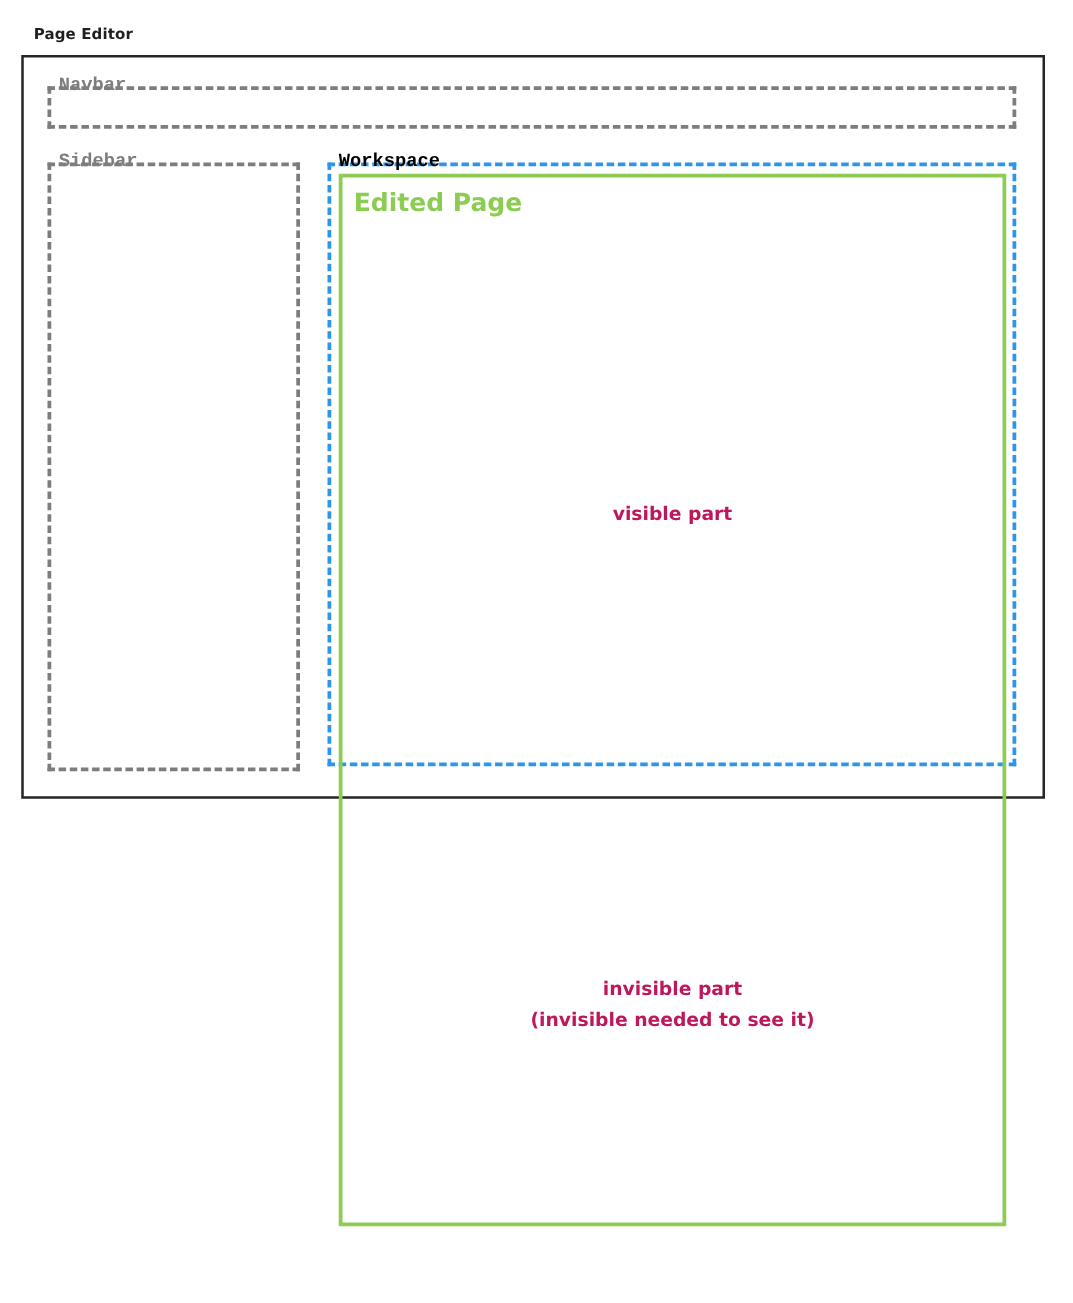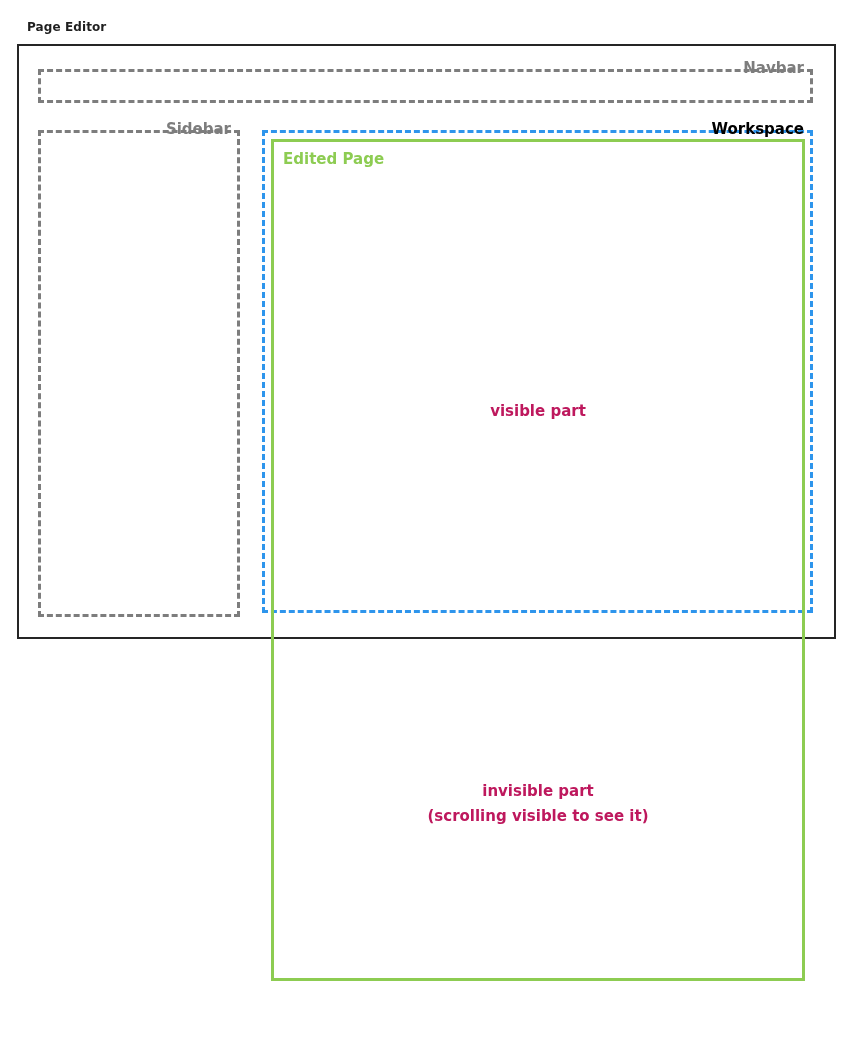--- a/index.html
+++ b/index.html
@@ -60,26 +60,27 @@
   .region.blue {
     border: 3px dashed #2e95ec;
   }
 
   
   .region-label {
     position: absolute;
     top: -11px;
     left: 0;
     width: 100%;
-    text-align: right;
+    text-align: left;
     font-size: 15px;
     font-weight: bold;
     white-space: nowrap;
     line-height: 1;
     pointer-events: none;
+    font-family: Liberation Mono, monospace;
   }
   .region-label > span {
     display: inline-block;
     padding: 0 6px;
   }
   .region.gray > .region-label { color: #7d7d7d; }
   .region.blue > .region-label { color: #000000; }
 
   
   #navbar-region {
@@ -113,21 +114,21 @@
     width: 534px;
     height: 842px;
     border: 3px solid #8dcc52;
     box-sizing: border-box;
     background: transparent;
   }
   .edited-page-label {
     position: absolute;
     left: 9px;
     top: 9px;
-    font-size: 15px;
+    font-size: 20px;
     font-weight: bold;
     color: #8dcc52;
     white-space: nowrap;
     line-height: 1.1;
   }
 
   .part-note {
     position: absolute;
     left: 0;
     width: 100%;
@@ -178,18 +179,18 @@
   <div class="edited-page">
 
     <div class="edited-page-label">Edited Page</div>
 
     <div class="part-note" id="visible-part-note">
       <span class="note-line">visible part</span>
     </div>
 
     <div class="part-note" id="invisible-part-note">
       <span class="note-line">invisible part</span>
-      <span class="note-line">(scrolling visible to see it)</span>
+      <span class="note-line">(invisible needed to see it)</span>
     </div>
 
   </div>
 
 </div>
 
 </body></html>

